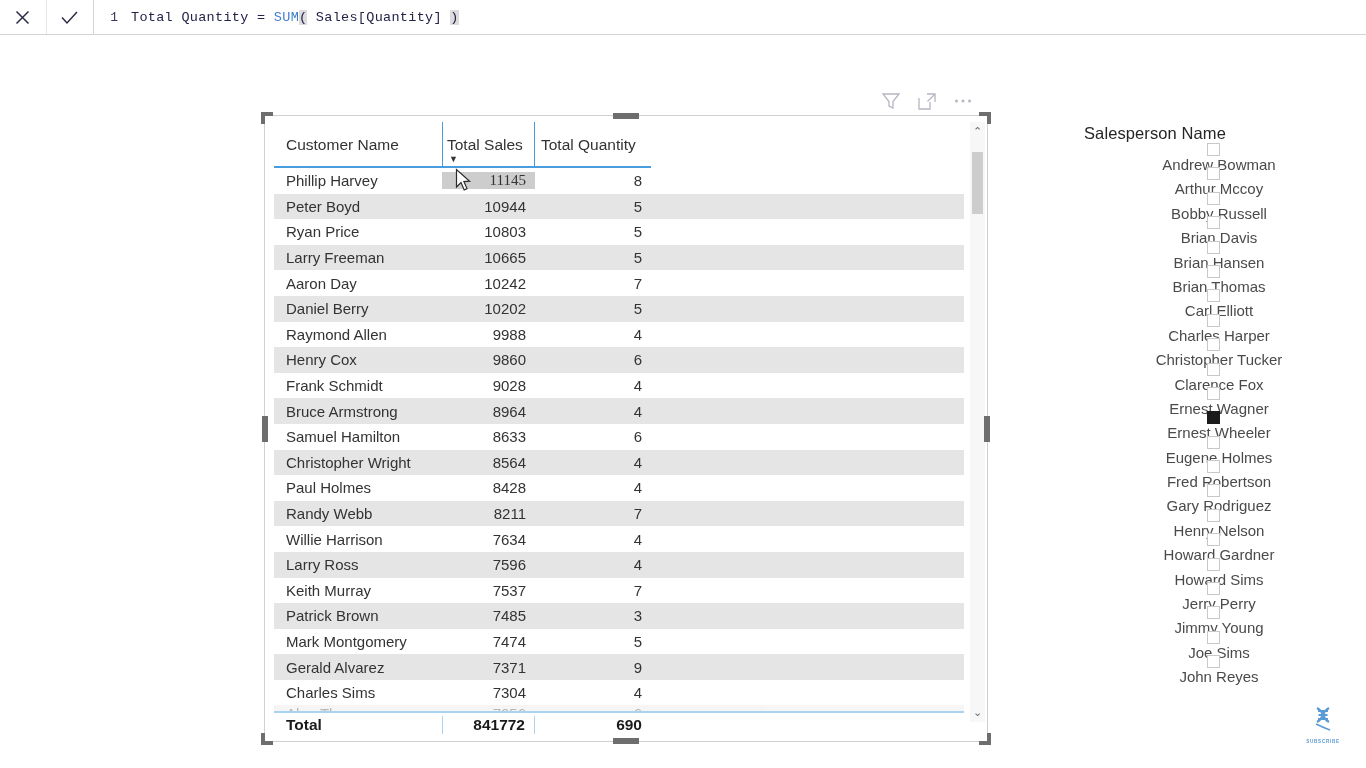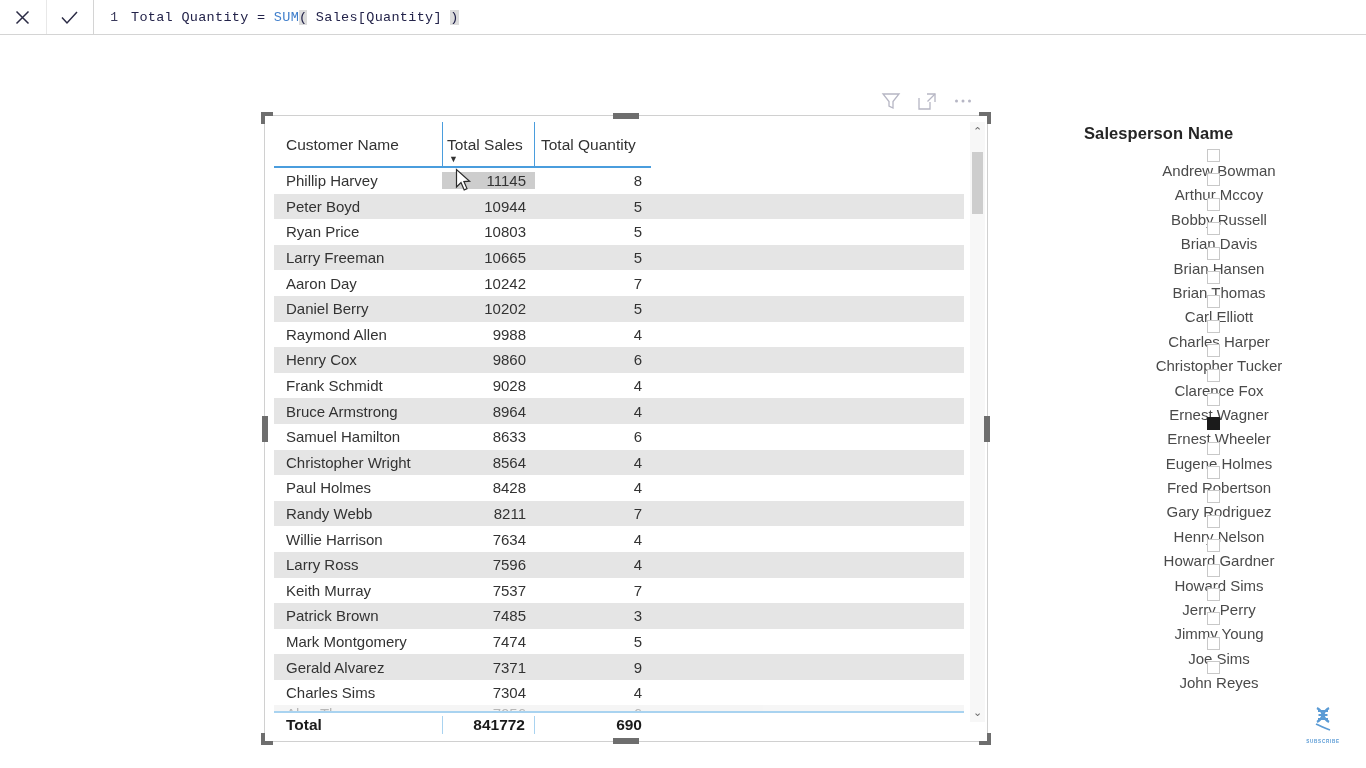--- a/index.html
+++ b/index.html
@@ -118,21 +118,21 @@
     font-size: 9px; color: #333; line-height: 1;
   }
 
   #tbody { position: relative; }
   .trow.band { background: #e5e5e5; }
   .trow.clipped { height: 12px; overflow: hidden; opacity: .35; align-items: flex-start; }
   .cell {
     font-size: 15px; color: #333333;
     white-space: nowrap; overflow: hidden;
   }
-  .cell.hovered { background: #cdcdcd; }
+  .cell.hovered { background: #cdcdcd; font-family: Liberation Serif, serif; }
 
   #total-row {
     position: absolute; left: 9px; bottom: 4px;
     width: 690px; height: 26px;
     display: flex; align-items: center;
     background: #ffffff;
     border-top: 2px solid #a9d3f0;
   }
   #total-row .cell { font-size: 15.5px; font-weight: bold; color: #1a1a1a; }
   #total-row .c-sales { border-left: 1px solid #a9d3f0; border-right: 1px solid #a9d3f0; }
@@ -149,22 +149,22 @@
   .sb-arrow { font-size: 11px; color: #6a6a6a; line-height: 1; padding: 4px 0; }
   #tbl-scroll-thumb {
     position: absolute; top: 30px; left: 2px;
     width: 11px; height: 62px;
     background: #cdcdcd; cursor: grab;
   }
 
   
   #slicer { position: absolute; left: 1084px; top: 124px; width: 270px; }
   #slicer-title {
-    font-size: 16.5px; font-weight: bold; color: #252525;
-    margin-bottom: 6px; letter-spacing: .1px;
+    font-size: 16.5px; font-weight: normal; color: #252525;
+    margin-bottom: 0; letter-spacing: .1px;
   }
   .slicer-item {
     display: flex; align-items: center;
     height: 24.4px; cursor: pointer; flex-direction: column;
   }
   .s-box {
     width: 13px; height: 13px;
     border: 1.5px solid #c8c8c8;
     background: #ffffff;
     margin-right: 11px; flex: none;

